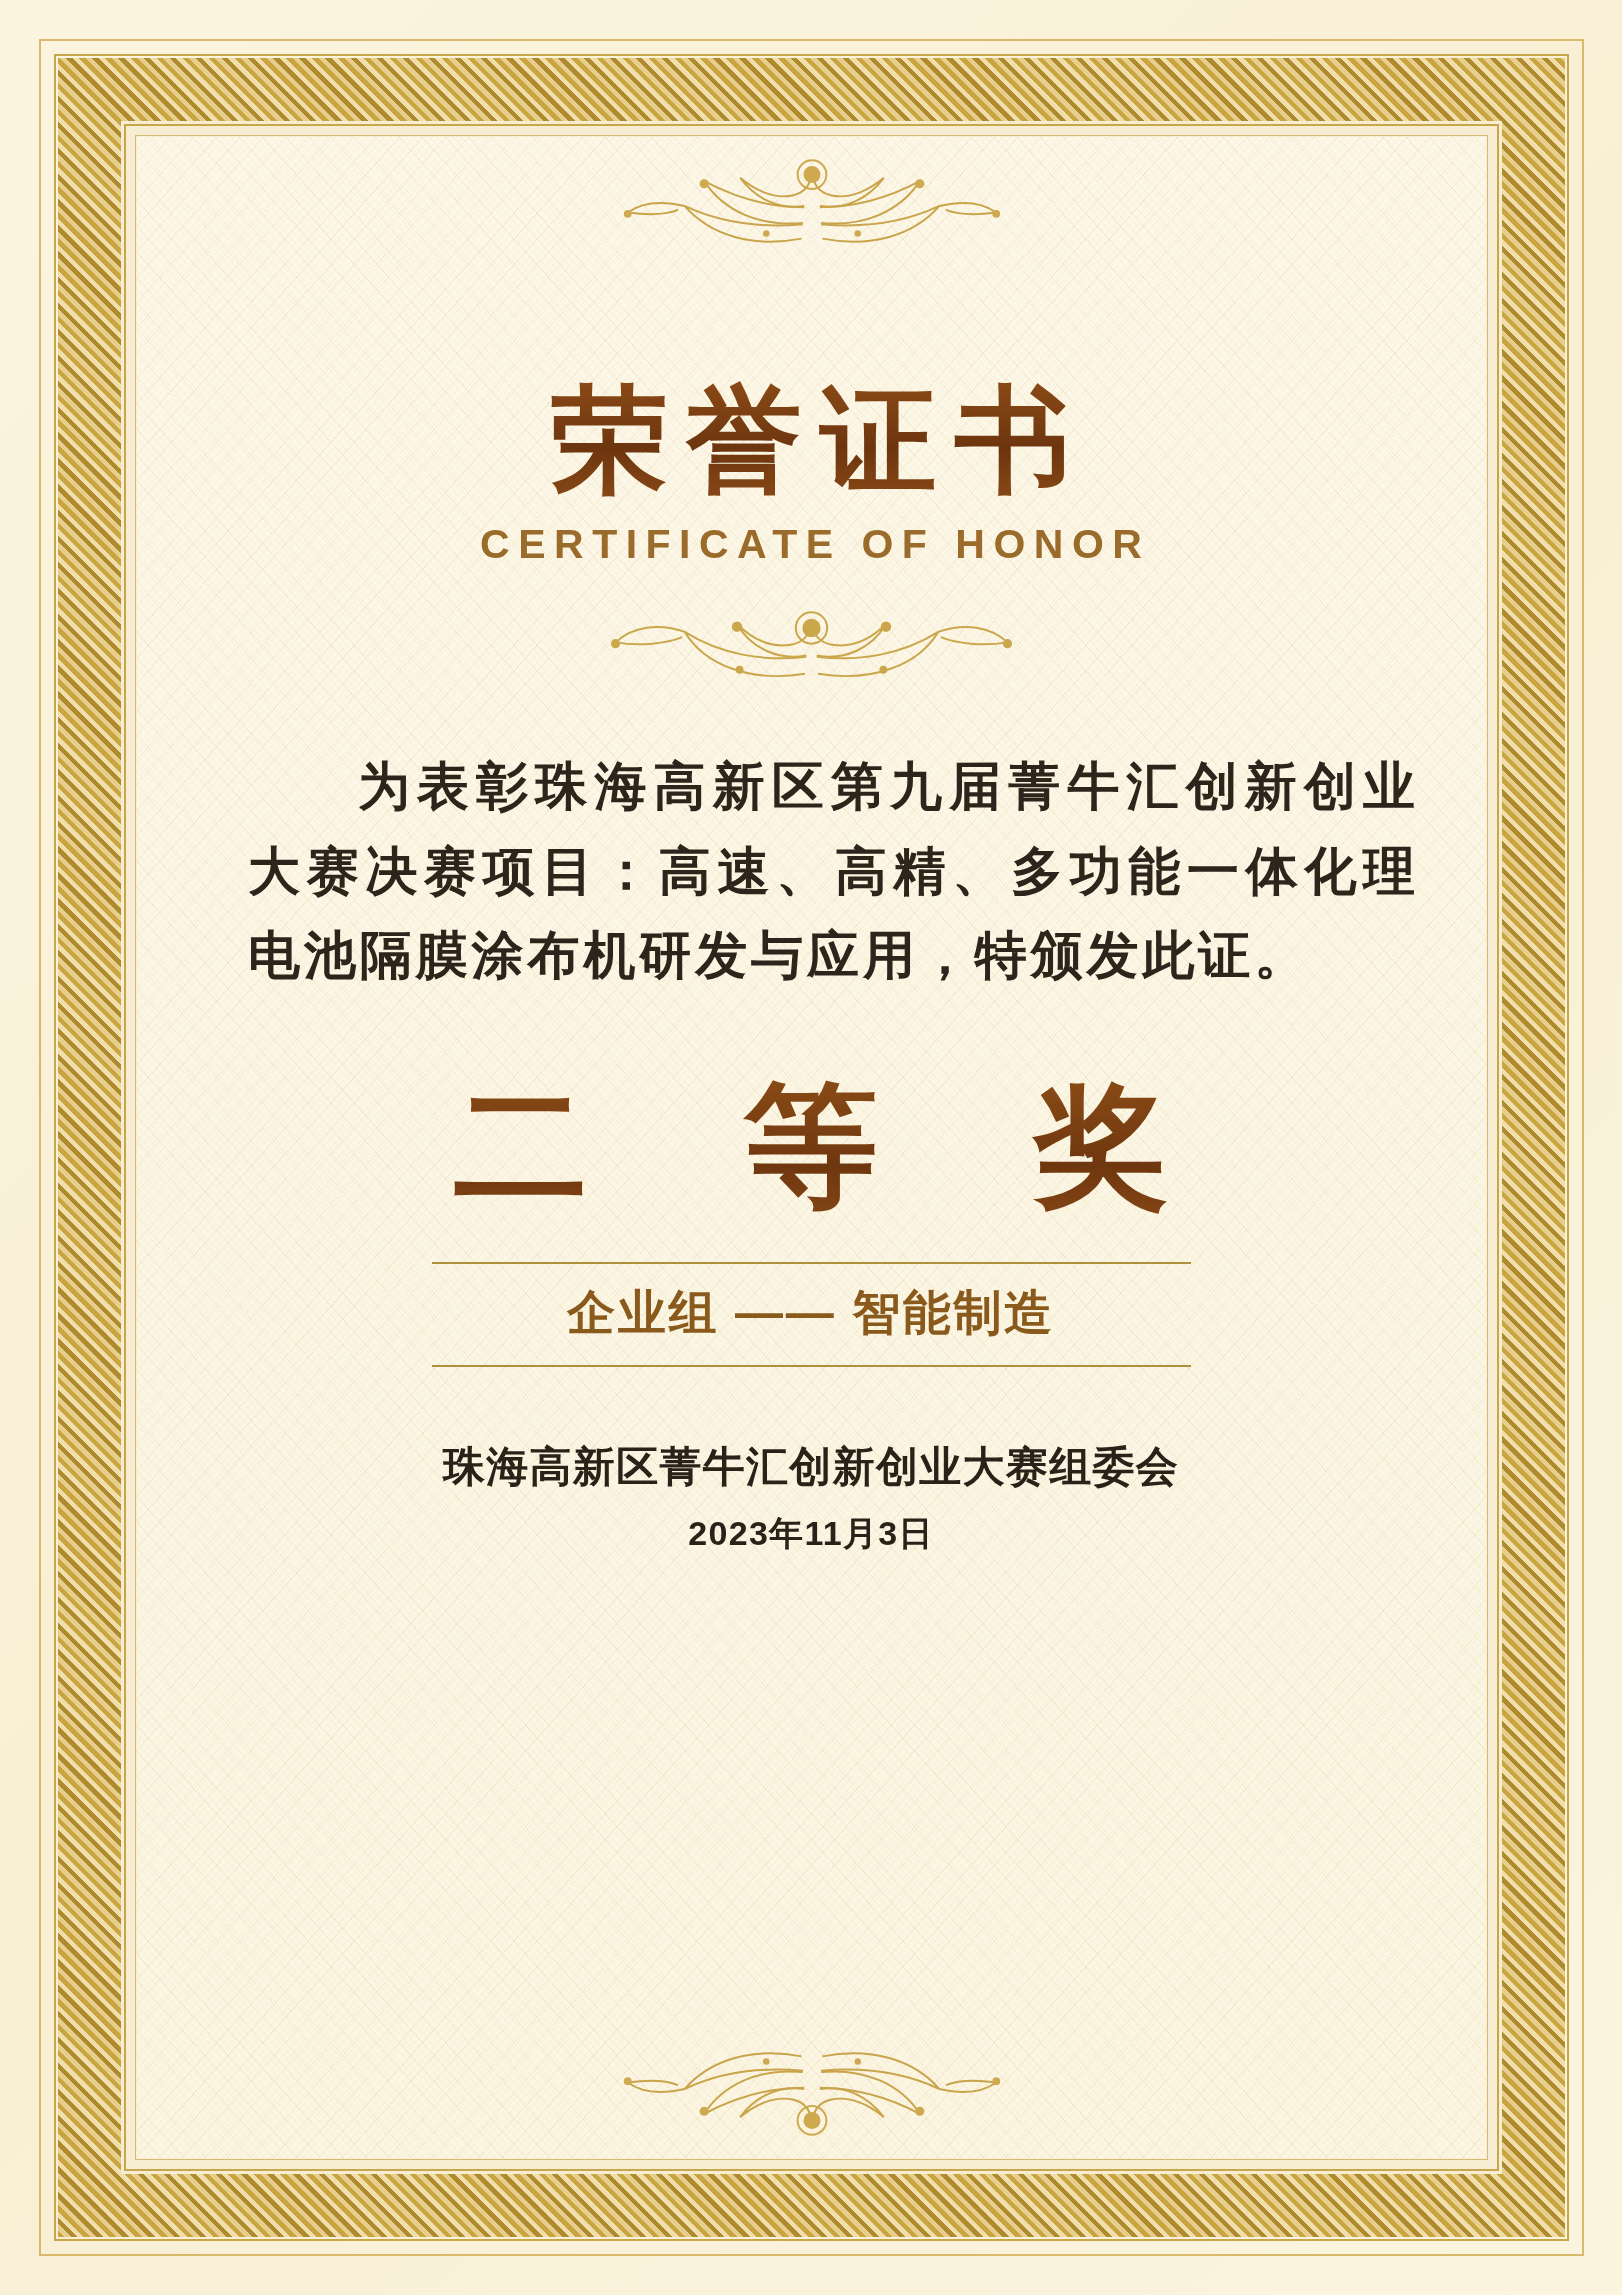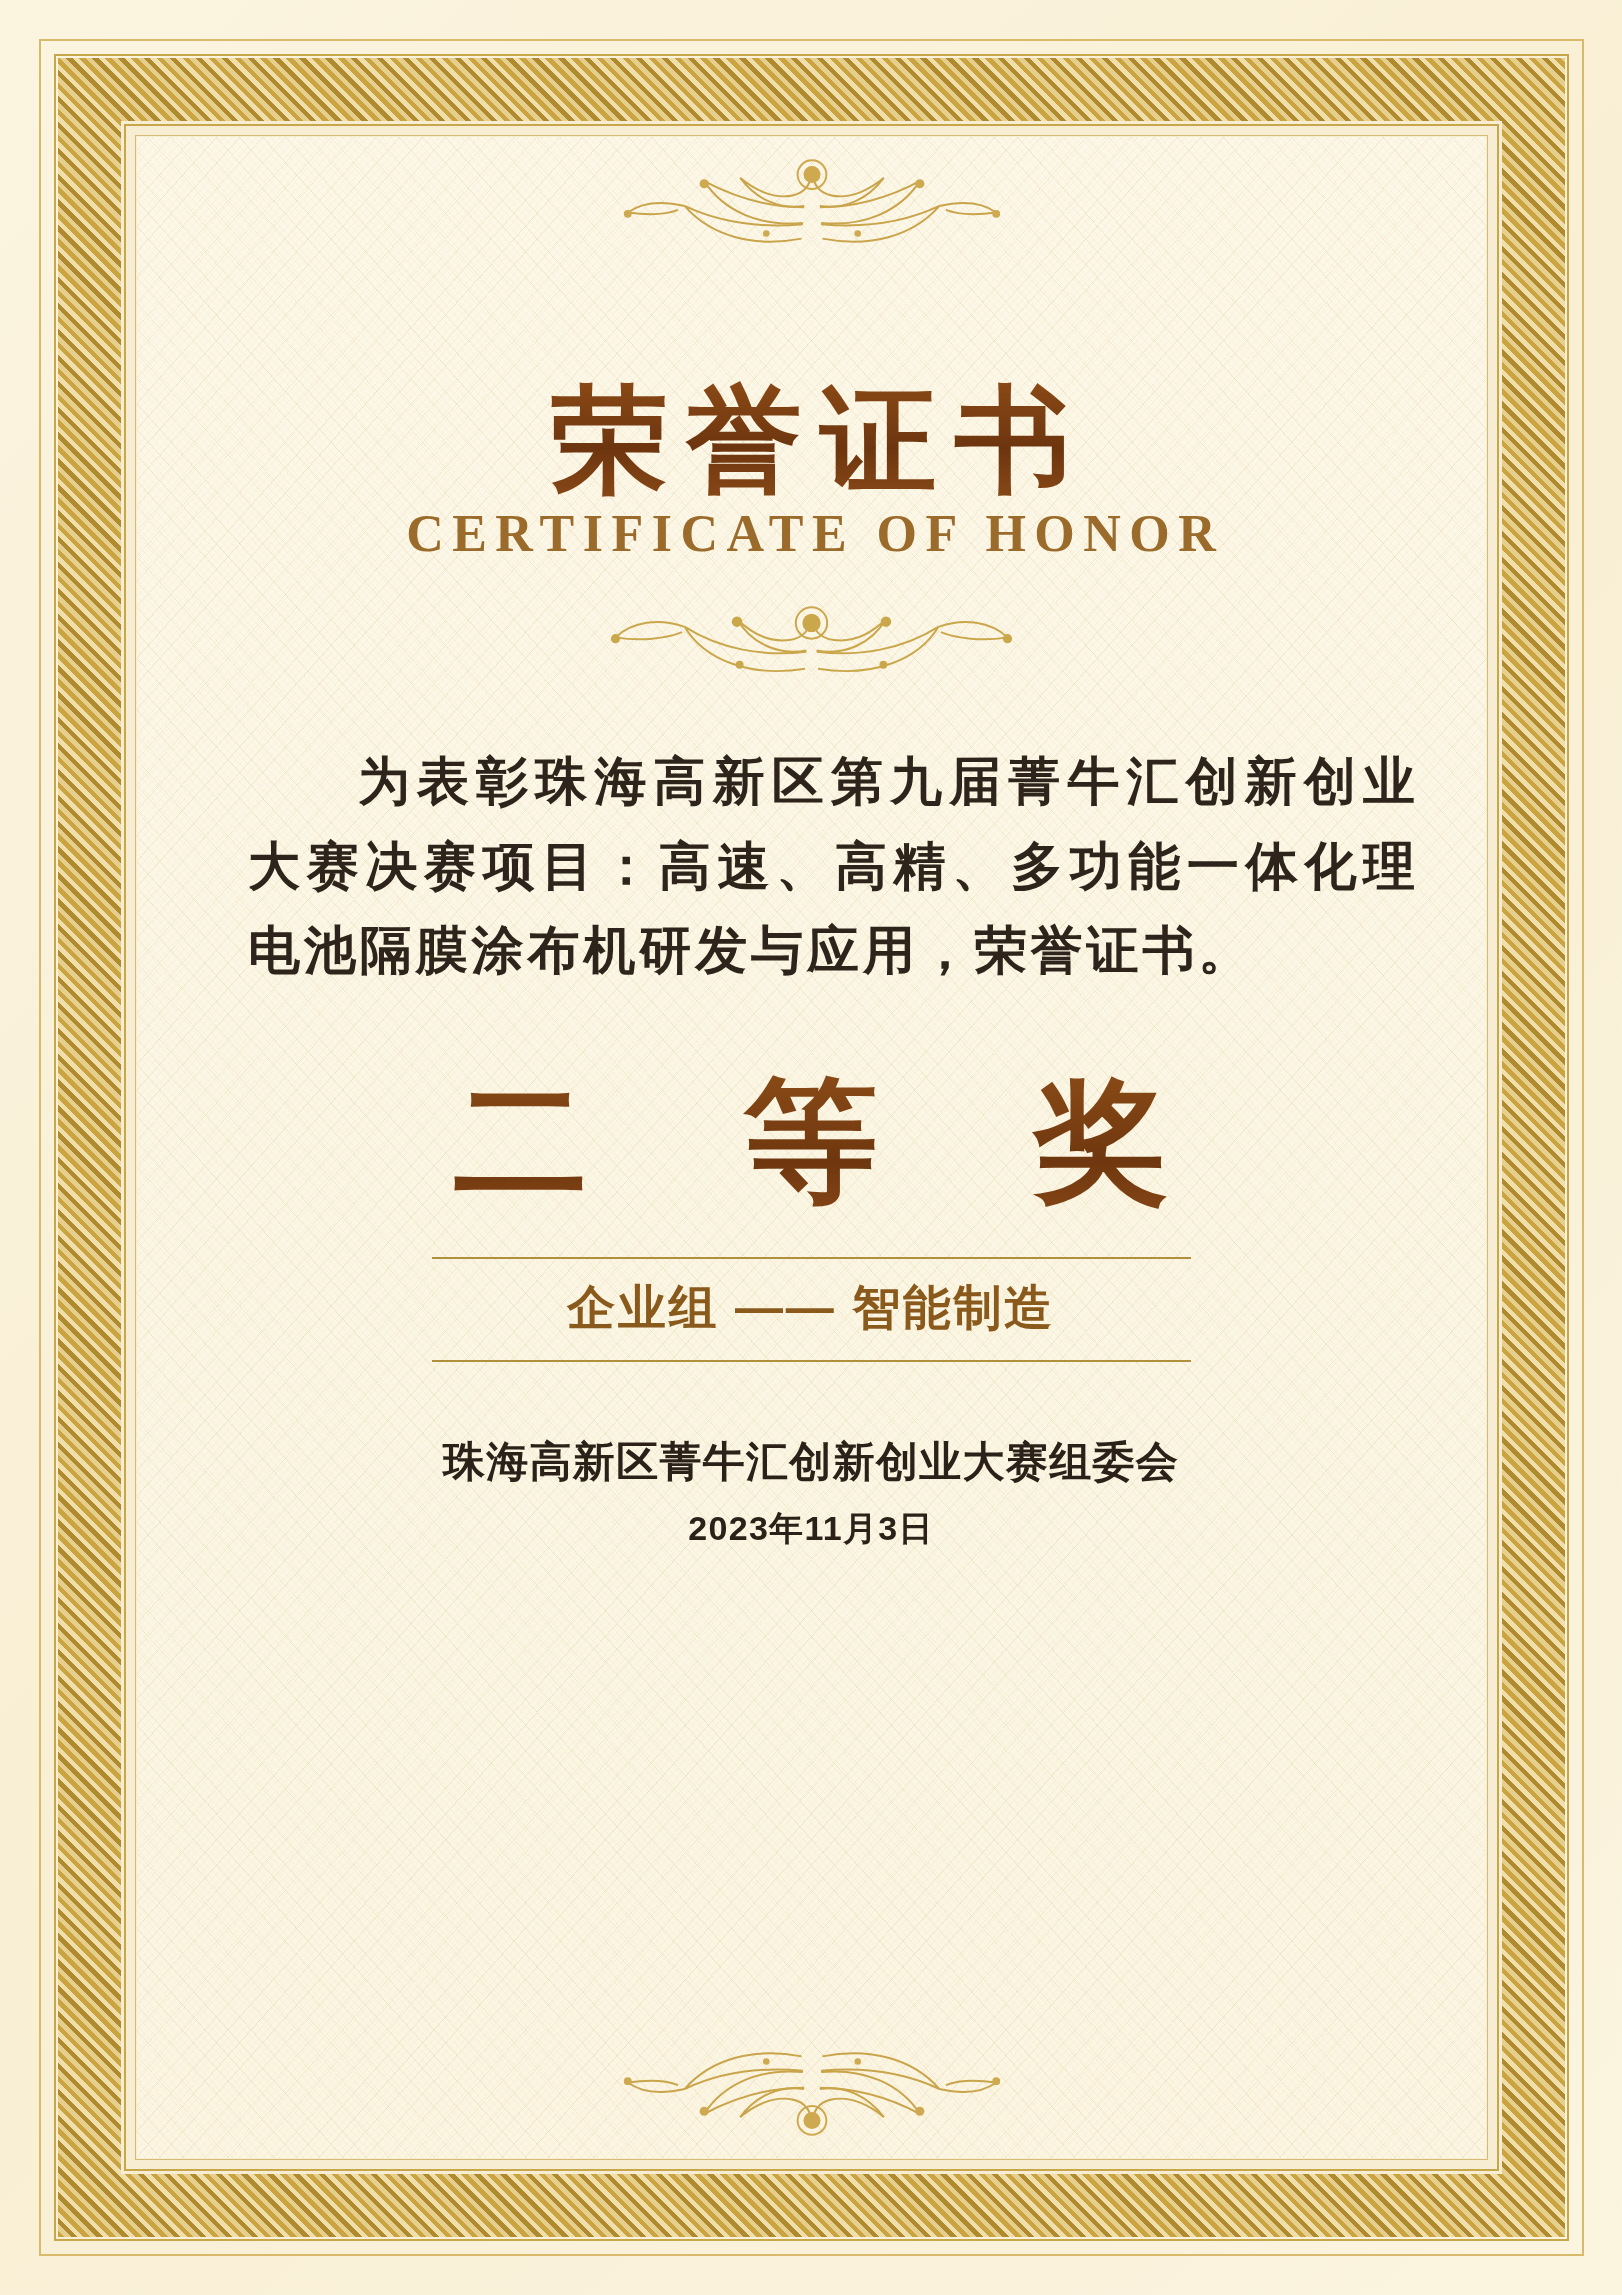--- a/index.html
+++ b/index.html
@@ -122,22 +122,23 @@
     color: #7a3f13;
     text-indent: 18.3px;
     line-height: 1.08;
     background: linear-gradient(180deg, #8b4a16 0%, #6d350f 55%, #8a4a17 100%);
     -webkit-background-clip: text;
     background-clip: text;
     -webkit-text-fill-color: transparent;
   }
 
   .title-en {
-    font-family: Liberation Serif, serif;
-    font-size: 52px;
+    margin-top: 17px;
+    font-family: Liberation Sans, sans-serif;
+    font-size: 41px;
     letter-spacing: 8.5px;
     text-indent: 8.5px;
     color: #9a6b2b;
     font-weight: 600;
   }
 
   .divider-flourish {
     margin: 26px auto 0 auto;
     width: 615px;
     height: 98px;
@@ -261,21 +262,21 @@
           <circle cx="470" cy="52" r="24" fill="none" stroke="#cba74c" stroke-width="3"></circle>
           <circle cx="356" cy="50" r="8"></circle>
           <circle cx="584" cy="50" r="8"></circle>
           <circle cx="170" cy="76" r="7"></circle>
           <circle cx="770" cy="76" r="7"></circle>
           <circle cx="360" cy="116" r="6"></circle>
           <circle cx="580" cy="116" r="6"></circle>
         </g>
       </svg>
 
-      <div class="body-text">为表彰珠海高新区第九届菁牛汇创新创业大赛决赛项目：高速、高精、多功能一体化理电池隔膜涂布机研发与应用，荣誉证书。</div>
+      <div class="body-text">为表彰珠海高新区第九届菁牛汇创新创业大赛决赛项目：高速、高精、多功能一体化理电池隔膜涂布机研发与应用，特颁发此证。</div>
 
       <div class="award">二 等 奖</div>
 
       <div class="category-wrap">
         <div class="category">企业组 —— 智能制造</div>
       </div>
 
       <div class="issuer">珠海高新区菁牛汇创新创业大赛组委会</div>
       <div class="date">2023年11月3日</div>
 

